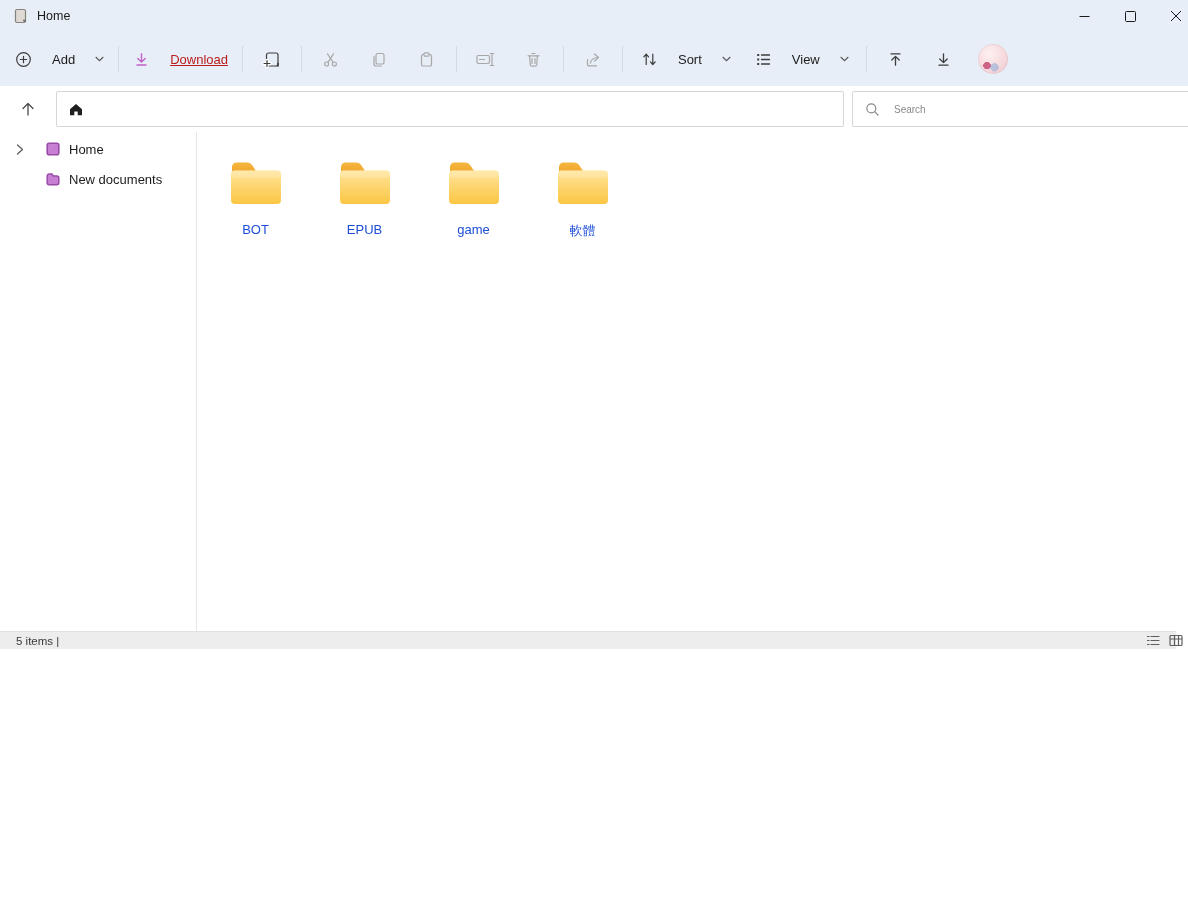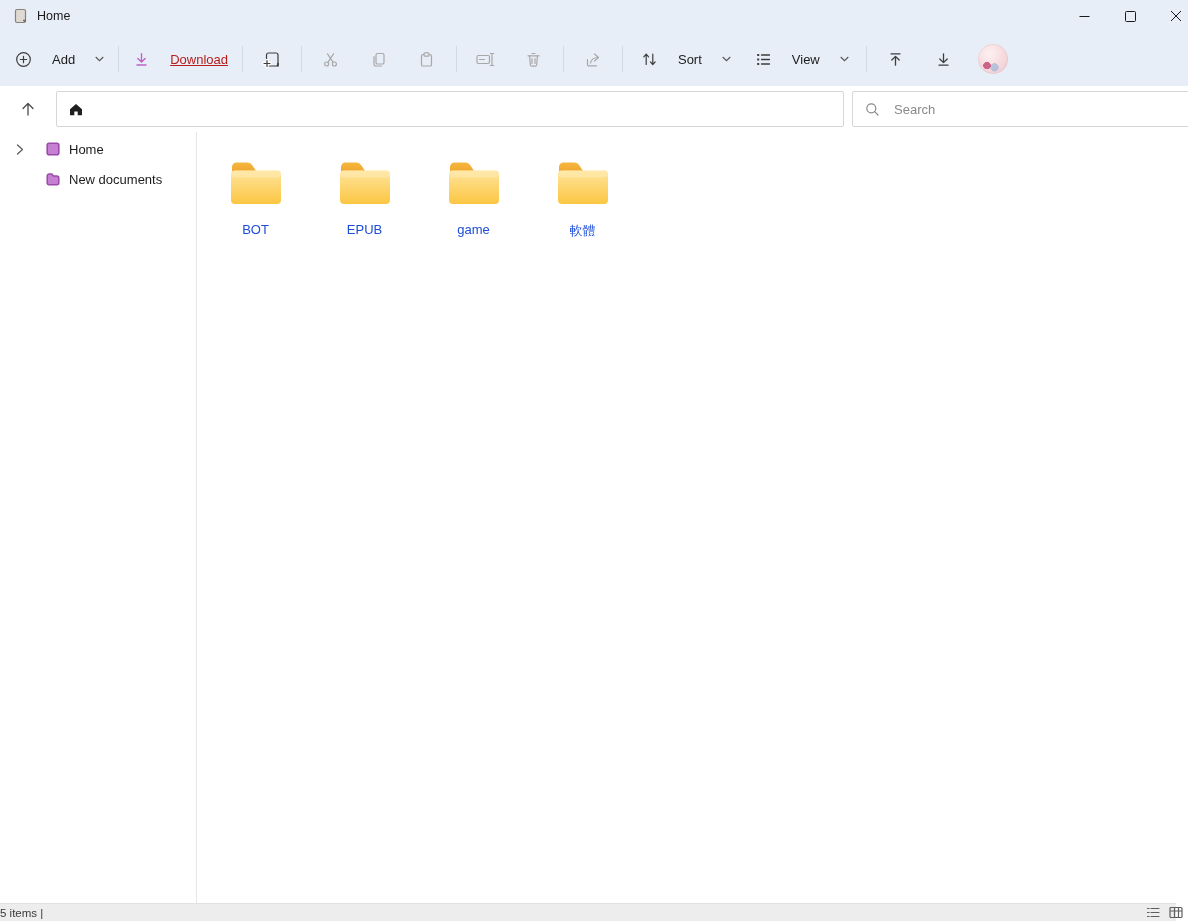--- a/index.html
+++ b/index.html
@@ -1,16 +1,16 @@
 <!DOCTYPE html>
 <html><head>
 <meta charset="utf-8">
 <style>
   html,body{margin:0;padding:0;background:#fff;}
-  .window{position:relative;width:1188px;height:921px;overflow:hidden;background:#fff;
+  .window{position:relative;width:1188px;height:649px;overflow:hidden;background:#fff;
     font-family:"Liberation Sans",sans-serif;color:#1b1b1b;font-size:13px;}
 
   
   .titlebar{height:32px;background:#e8eef7;display:flex;align-items:center;position:relative;}
   .tab{display:flex;align-items:center;gap:10px;padding-left:14px;height:100%;cursor:default;}
   .tab-title{font-size:12.5px;color:#1b1b1b;}
   .win-controls{position:absolute;right:-11px;top:0;height:100%;display:flex;}
   .wc-btn{width:46px;height:32px;display:flex;align-items:center;justify-content:center;
     background:none;border:none;padding:0;}
 
@@ -29,40 +29,40 @@
     box-shadow:0 0 0 1px rgba(0,0,0,0.06) inset;}
 
   
   .address-row{height:46px;display:flex;align-items:center;background:#fff;padding-left:12px;}
   .up-btn{width:32px;height:32px;display:flex;align-items:center;justify-content:center;
     background:none;border:none;margin-right:12px;padding:0;flex:none;}
   .address-bar{width:788px;height:36px;border:1px solid #d6d6d6;border-radius:2px;display:flex;
     align-items:center;padding:0 12px;box-sizing:border-box;background:#fff;flex:none;}
   .search-box{margin-left:8px;flex:1;height:36px;border:1px solid #d6d6d6;border-radius:2px;
     display:flex;align-items:center;padding:0 12px;margin-right:-8px;box-sizing:border-box;gap:12px;}
-  .search-box input{border:none;outline:none;flex:1;font-family:inherit;font-size:13px;color:#1b1b1b;
+  .search-box input{border:none;outline:none;flex:1;font-family:inherit;font-size:10px;color:#1b1b1b;
     background:transparent;}
   .search-box input::placeholder{color:#8a8a8a;}
 
   
   .body{display:flex;height:771px;}
   .sidebar{width:197px;border-right:1px solid #e6e6e6;box-sizing:border-box;padding-top:2px;flex:none;}
   .side-item{height:30px;display:flex;align-items:center;padding-left:14px;font-size:13px;cursor:default;}
   .side-chev{width:12px;display:flex;align-items:center;justify-content:center;margin-right:20px;flex:none;}
   .side-spacer{width:32px;flex:none;}
   .side-ic{width:15px;display:flex;align-items:center;margin-right:8px;flex:none;}
   .content{flex:1;}
   .folder-grid{display:flex;padding:24px 0 0 4px;}
   .folder-item{width:109px;display:flex;flex-direction:column;align-items:center;cursor:default;}
   .folder-label{margin-top:14px;font-size:13px;color:#1d4ed8;max-width:105px;text-align:center;
     white-space:nowrap;overflow:hidden;}
 
   
   .statusbar{position:absolute;left:0;right:12px;bottom:0;height:18px;background:#ededee;
-    border-top:1px solid #e1e1e2;display:flex;align-items:center;
+    border-top:1px solid #e1e1e2;display:flex;align-items:center;padding-left:16px;
     font-size:11.5px;color:#3a3a3a;box-sizing:border-box;}
   .status-right{margin-left:auto;display:flex;align-items:center;gap:9px;margin-right:-7px;}
   .st-btn{background:none;border:none;padding:0;display:flex;align-items:center;}
 
   svg{display:block;}
 </style>
 </head>
 <body>
 
 <svg width="0" height="0" style="position:absolute" aria-hidden="true">

